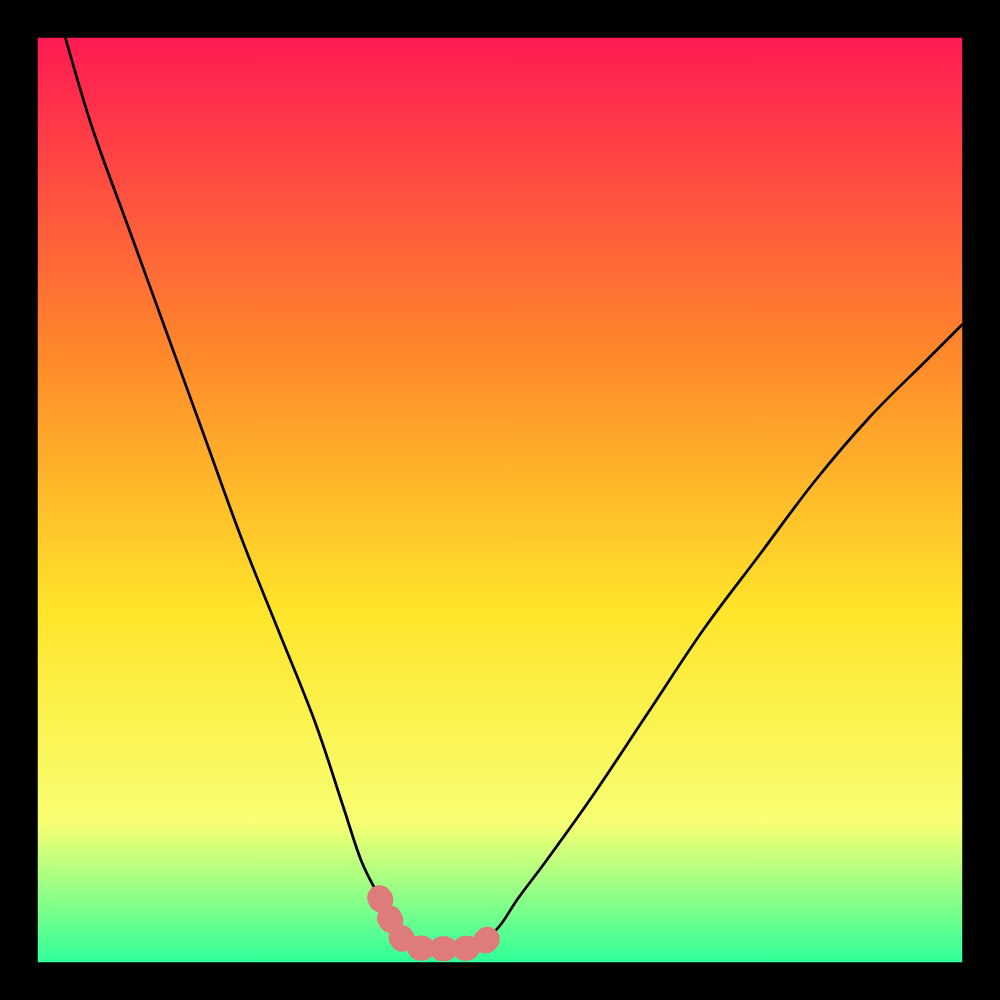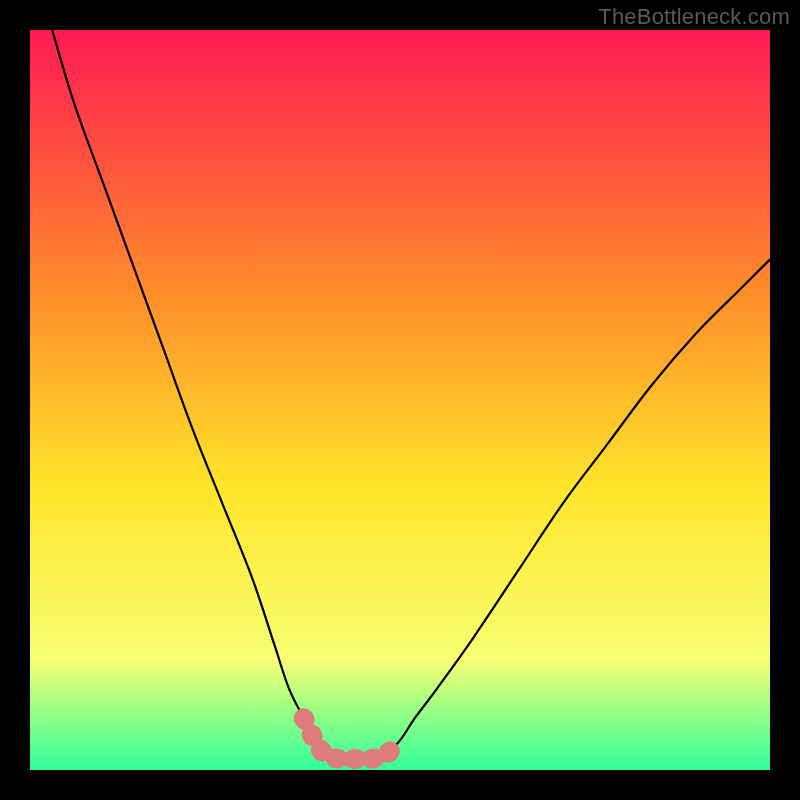--- a/index.html
+++ b/index.html
@@ -34,21 +34,20 @@
     height: 740px;
   }
   svg {
     display: block;
   }
 </style>
 </head>
 <body>
 
 <div class="frame">
-  <div class="watermark">TheBottleneck.com</div>
 
   <div class="plot-area">
     <svg id="chart-svg" width="740" height="740" viewBox="0 0 740 740">
       <defs>
         <linearGradient id="bg-grad" x1="0" y1="0" x2="0" y2="1">
           <stop id="g0" offset="0%" stop-color="#ff1a53"></stop>
           <stop id="g1" offset="35%" stop-color="#ff8b2a"></stop>
           <stop id="g2" offset="62%" stop-color="#ffe52a"></stop>
           <stop id="g3" offset="85%" stop-color="#f7ff73"></stop>
           <stop id="g4" offset="100%" stop-color="#2fff9a"></stop>

